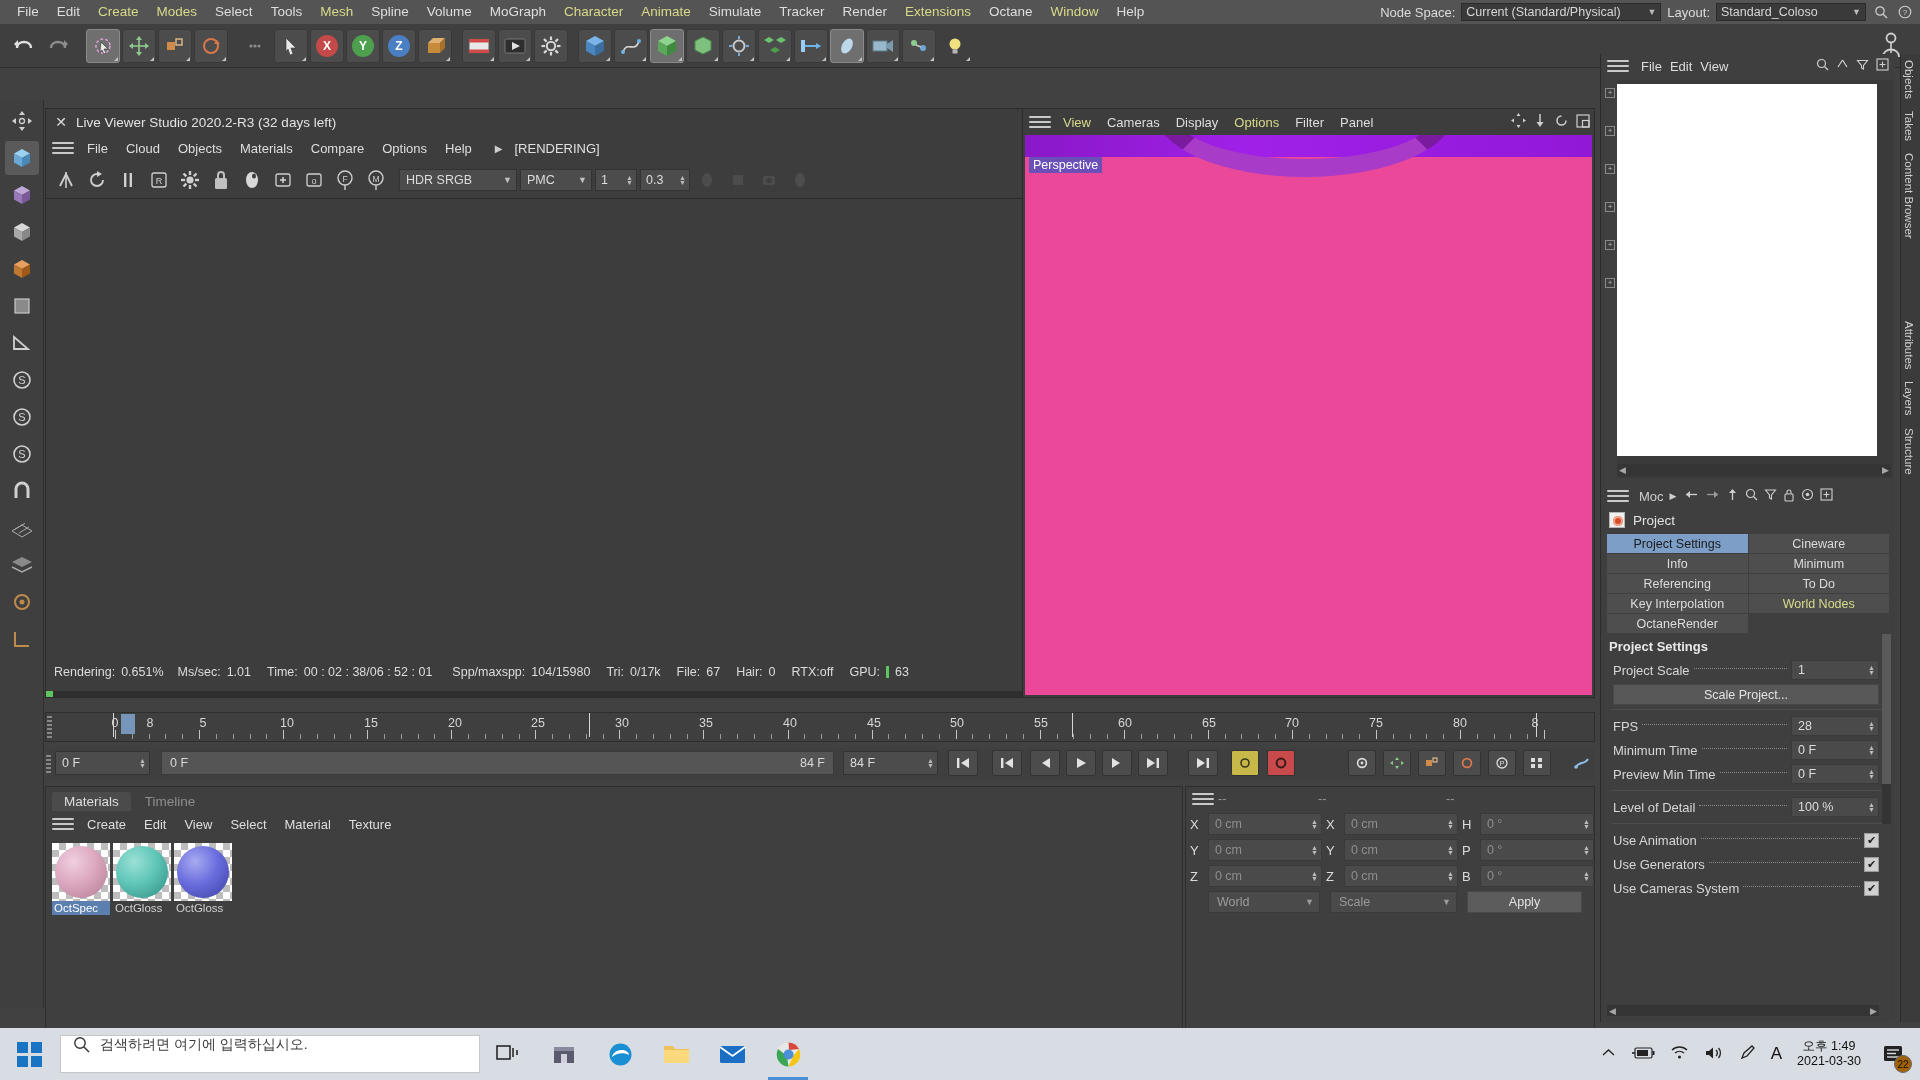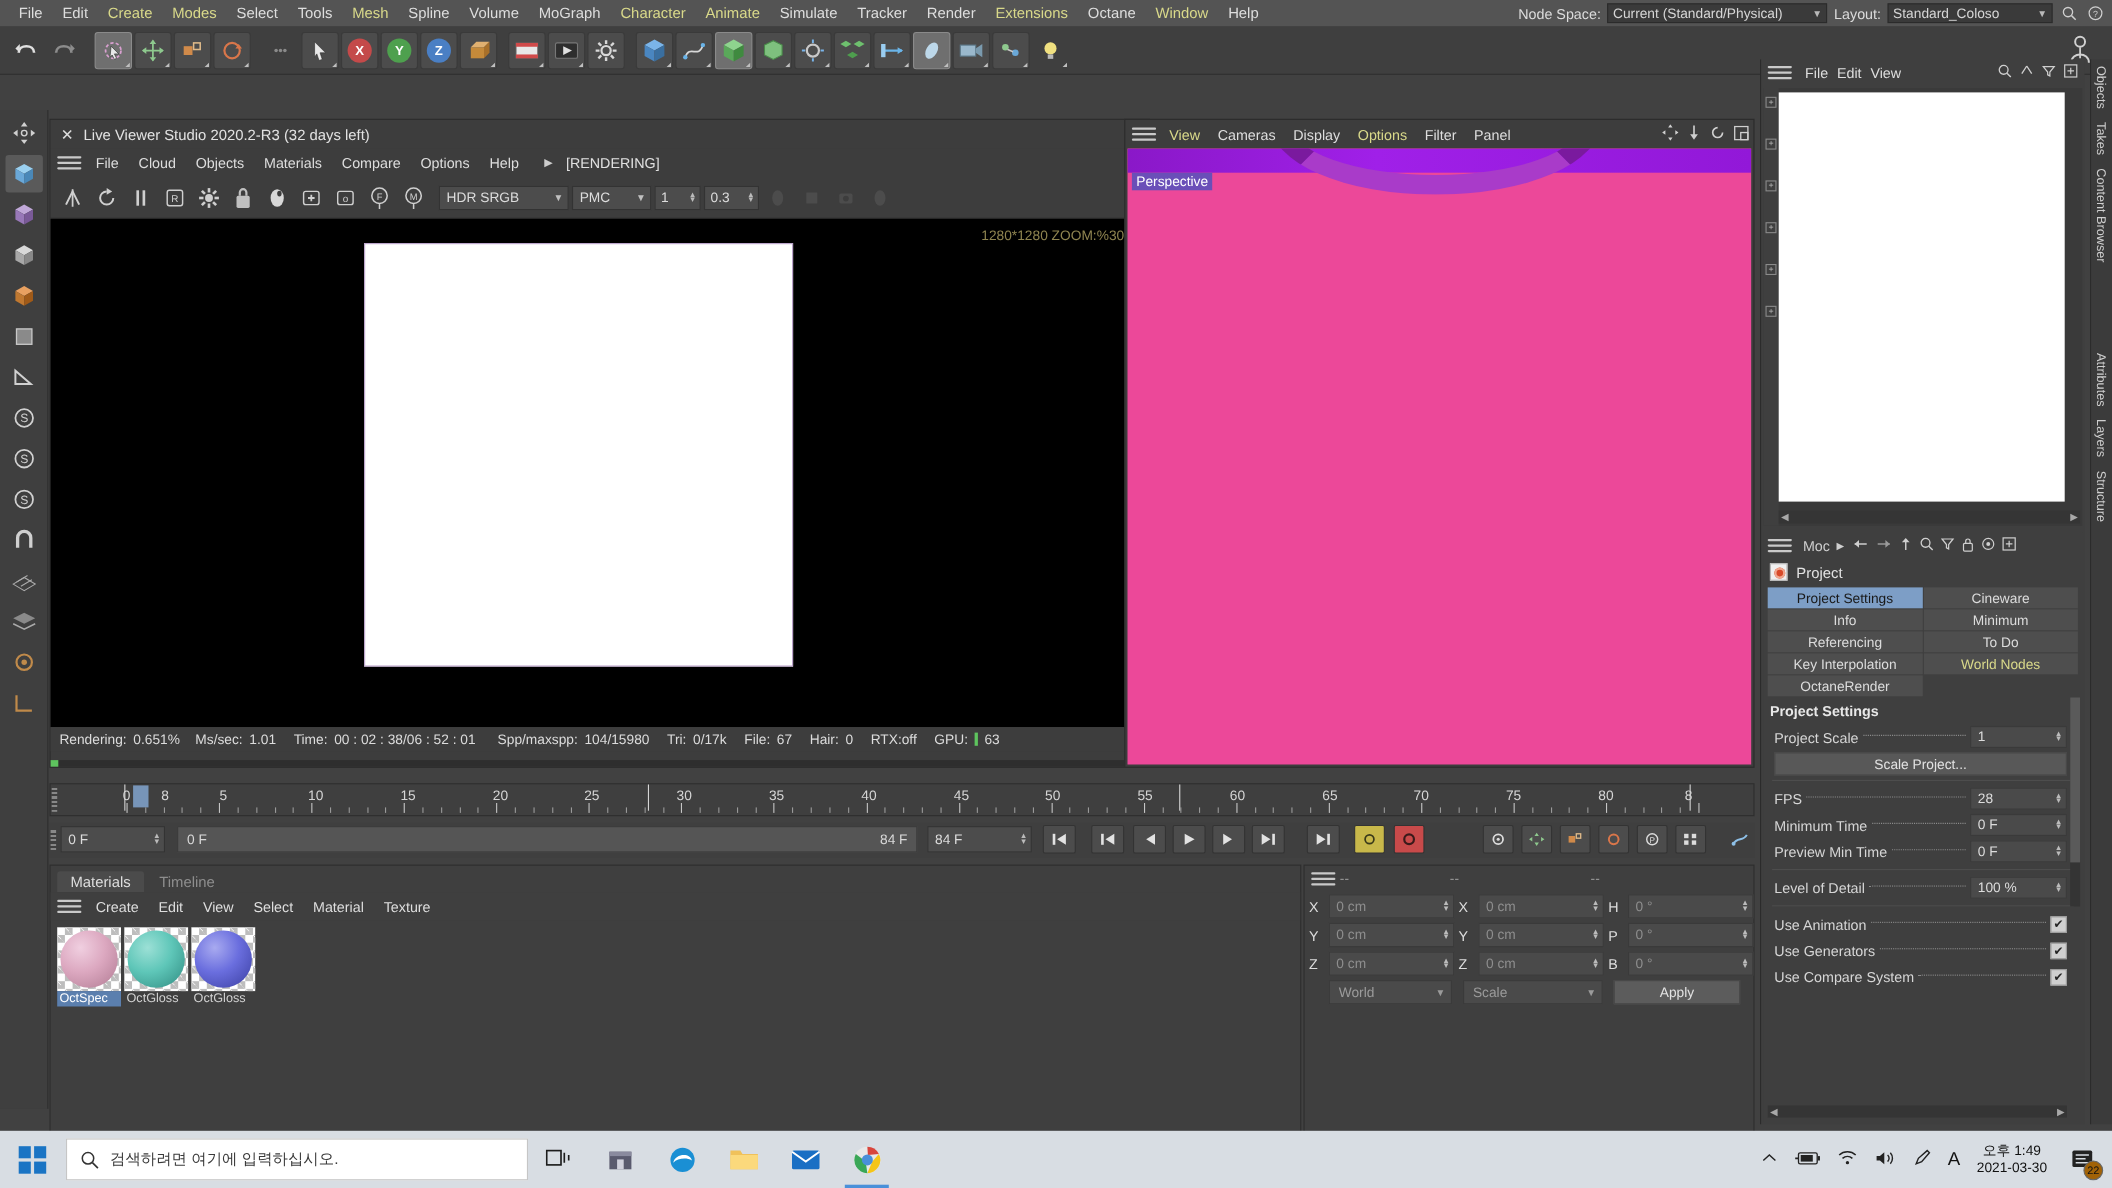--- a/index.html
+++ b/index.html
@@ -293,21 +293,21 @@
 
   
   .taskbar{
     position:absolute;left:0;bottom:0;width:1920px;height:52px;background:#d8dde3;
     display:flex;align-items:center;
   }
   .tb-start{ width:58px;height:52px;display:flex;align-items:center;justify-content:center; }
   .win-logo{ display:grid;grid-template-columns:11px 11px;grid-template-rows:11px 11px;gap:3px; }
   .win-logo i{ background:#1a74c4;display:block; }
   .tb-search{
-    width:420px;height:38px;background:#ffffff;border:1px solid #c6c6c6;display:flex;align-items:center;
+    width:420px;height:38px;background:#ffffff;border:1px solid #c6c6c6;display:flex;
     padding-left:12px;gap:10px;margin-left:2px;
   }
   .tb-search span{ font-size:14px;color:#3a3a3a; }
   .tb-app{ width:56px;height:52px;display:flex;align-items:center;justify-content:center;position:relative;}
   .tb-app.active::after{ content:"";position:absolute;left:8px;right:8px;bottom:0;height:3px;background:#4a90d9;}
   .tray{ margin-left:auto;display:flex;align-items:center;gap:15px;padding-right:10px;color:#222; }
   .tray-time{ font-size:12.5px;color:#111;text-align:center;line-height:15px; }
   .tray-badge{
     width:34px;height:34px;display:flex;align-items:center;justify-content:center;position:relative;
   }
@@ -805,24 +805,20 @@
             <circle cx="9" cy="9.5" r="2.6" fill="#3d3d3d"></circle>
           </svg>
       </div>
       <div class="lvt">
         <svg width="18" height="18" viewBox="0 0 18 18">
             <ellipse cx="9" cy="9" rx="5" ry="7" fill="#4c4c4c"></ellipse>
           </svg>
       </div>
     </div>
 
-    <div class="lv-canvas">
-      <div class="lv-zoomlabel" style="right:22px;top:8px;">1280*1280 ZOOM:%30</div>
-      <div class="lv-render" style="left:285px;top:22px;width:390px;height:385px;"></div>
-    </div>
 
     <div class="lv-status">
       <span class="st">Rendering:</span>
       <span class="st v">0.651%</span>
       <span class="st" style="margin-left:8px">Ms/sec:</span>
       <span class="st v">1.01</span>
       <span class="st" style="margin-left:10px">Time:</span>
       <span class="st vb">00 : 02 : 38/06 : 52 : 01</span>
       <span class="st" style="margin-left:14px">Spp/maxspp:</span>
       <span class="st v">104/15980</span>
@@ -1480,21 +1476,21 @@
         <span class="plbl">Use Animation</span>
         <span class="pdots"></span>
         <div class="chk">✔</div>
       </div>
       <div class="prow">
         <span class="plbl">Use Generators</span>
         <span class="pdots"></span>
         <div class="chk">✔</div>
       </div>
       <div class="prow">
-        <span class="plbl">Use Compare System</span>
+        <span class="plbl">Use Cameras System</span>
         <span class="pdots"></span>
         <div class="chk">✔</div>
       </div>
 
       <div class="attr-vscroll">
         <div class="attr-vthumb"></div>
       </div>
       <div style="position:absolute;left:4px;right:14px;bottom:4px;height:11px;background:#353535;display:flex;align-items:center;justify-content:space-between;padding:0 2px;font-size:9px;color:#a8a8a8;">
         <span>◀</span>
         <span>▶</span>

